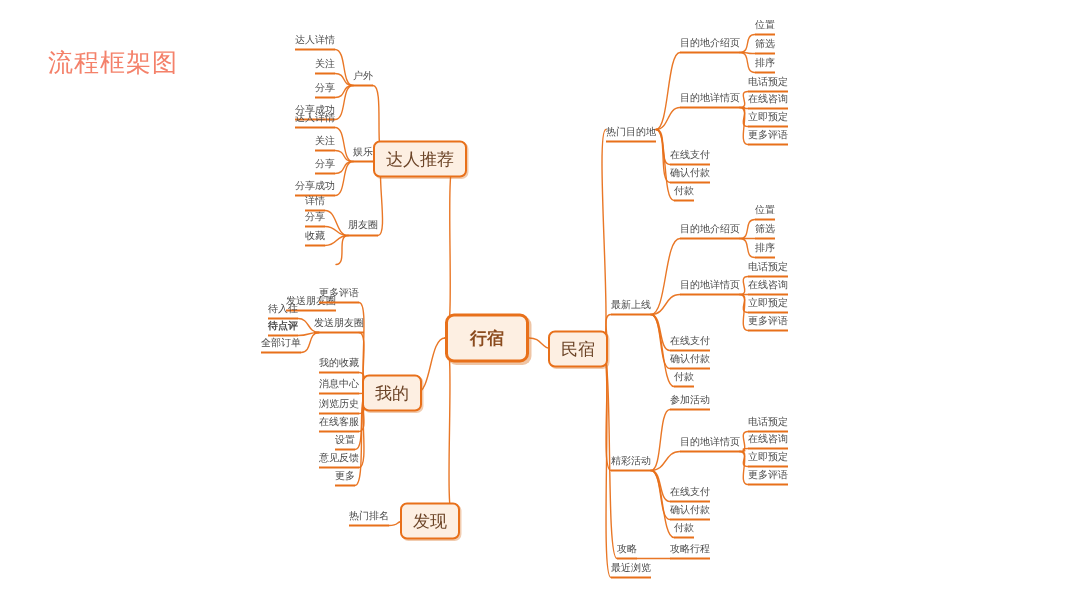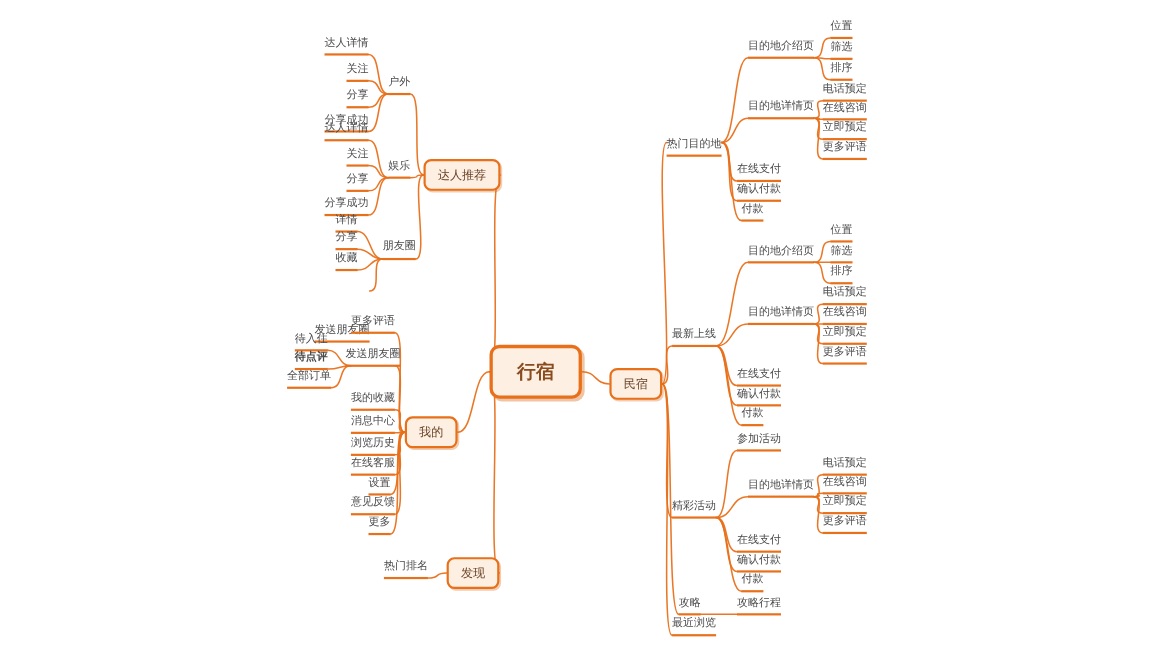--- a/index.html
+++ b/index.html
@@ -33,21 +33,21 @@
   }
   
   .boxed{
     position:absolute;
     transform:translate(-50%,-50%);
     white-space:nowrap;
     background:#FDEFE2;
     border:2px solid #E8701A;
     border-radius:7px;
     color:#6b4326;
-    font-size:11px;
+    font-size:17px;
     padding:5px 11px;
     box-sizing:border-box;
     box-shadow:1.5px 1.5px 0 rgba(214,110,30,.35);
   }
   .boxed.root{
     font-size:17px;
     font-weight:bold;
     color:#8a4b1e;
     border-width:3px;
     border-radius:9px;
@@ -125,20 +125,21 @@
       <path d="M 740 451.5 C 752 451.5, 736 448.5, 748 448.5" fill="none" stroke="#E8701A" stroke-width="1.4" stroke-linecap="round" opacity="0.95"></path>
       <path d="M 740 451.5 C 752 451.5, 736 466.5, 748 466.5" fill="none" stroke="#E8701A" stroke-width="1.4" stroke-linecap="round" opacity="0.95"></path>
       <path d="M 740 451.5 C 752 451.5, 736 484.5, 748 484.5" fill="none" stroke="#E8701A" stroke-width="1.4" stroke-linecap="round" opacity="0.95"></path>
       <path d="M 651 470.5 C 663 470.5, 658 501.5, 670 501.5" fill="none" stroke="#E8701A" stroke-width="1.4" stroke-linecap="round" opacity="0.95"></path>
       <path d="M 651 470.5 C 663 470.5, 658 519.5, 670 519.5" fill="none" stroke="#E8701A" stroke-width="1.4" stroke-linecap="round" opacity="0.95"></path>
       <path d="M 651 470.5 C 663.65 470.5, 661.35 537.5, 674 537.5" fill="none" stroke="#E8701A" stroke-width="1.4" stroke-linecap="round" opacity="0.95"></path>
       <path d="M 602 349 C 614 349, 605 558.5, 617 558.5" fill="none" stroke="#E8701A" stroke-width="1.4" stroke-linecap="round" opacity="0.95"></path>
       <path d="M 637 558.5 C 655.15 558.5, 651.85 558.5, 670 558.5" fill="none" stroke="#E8701A" stroke-width="1.4" stroke-linecap="round" opacity="0.95"></path>
       <path d="M 602 349 C 614 349, 599 577.5, 611 577.5" fill="none" stroke="#E8701A" stroke-width="1.4" stroke-linecap="round" opacity="0.95"></path>
     </svg>
+  <div class="title" style="left: 48px; top: 46px;">流程框架图</div>
 <div class="boxed root" style="left: 487px; top: 338px;">行宿</div>
     <div class="boxed" style="left: 420px; top: 159px;">达人推荐</div>
     <div class="leaf" style="left: 363px; top: 78px;">户外</div>
     <div class="leaf" style="left: 315px; top: 42px;">达人详情</div>
     <div class="leaf" style="left: 325px; top: 66px;">关注</div>
     <div class="leaf" style="left: 325px; top: 90px;">分享</div>
     <div class="leaf" style="left: 315px; top: 112px;">分享成功</div>
     <div class="leaf" style="left: 363px; top: 154px;">娱乐</div>
     <div class="leaf" style="left: 315px; top: 120px;">达人详情</div>
     <div class="leaf" style="left: 325px; top: 143px;">关注</div>

